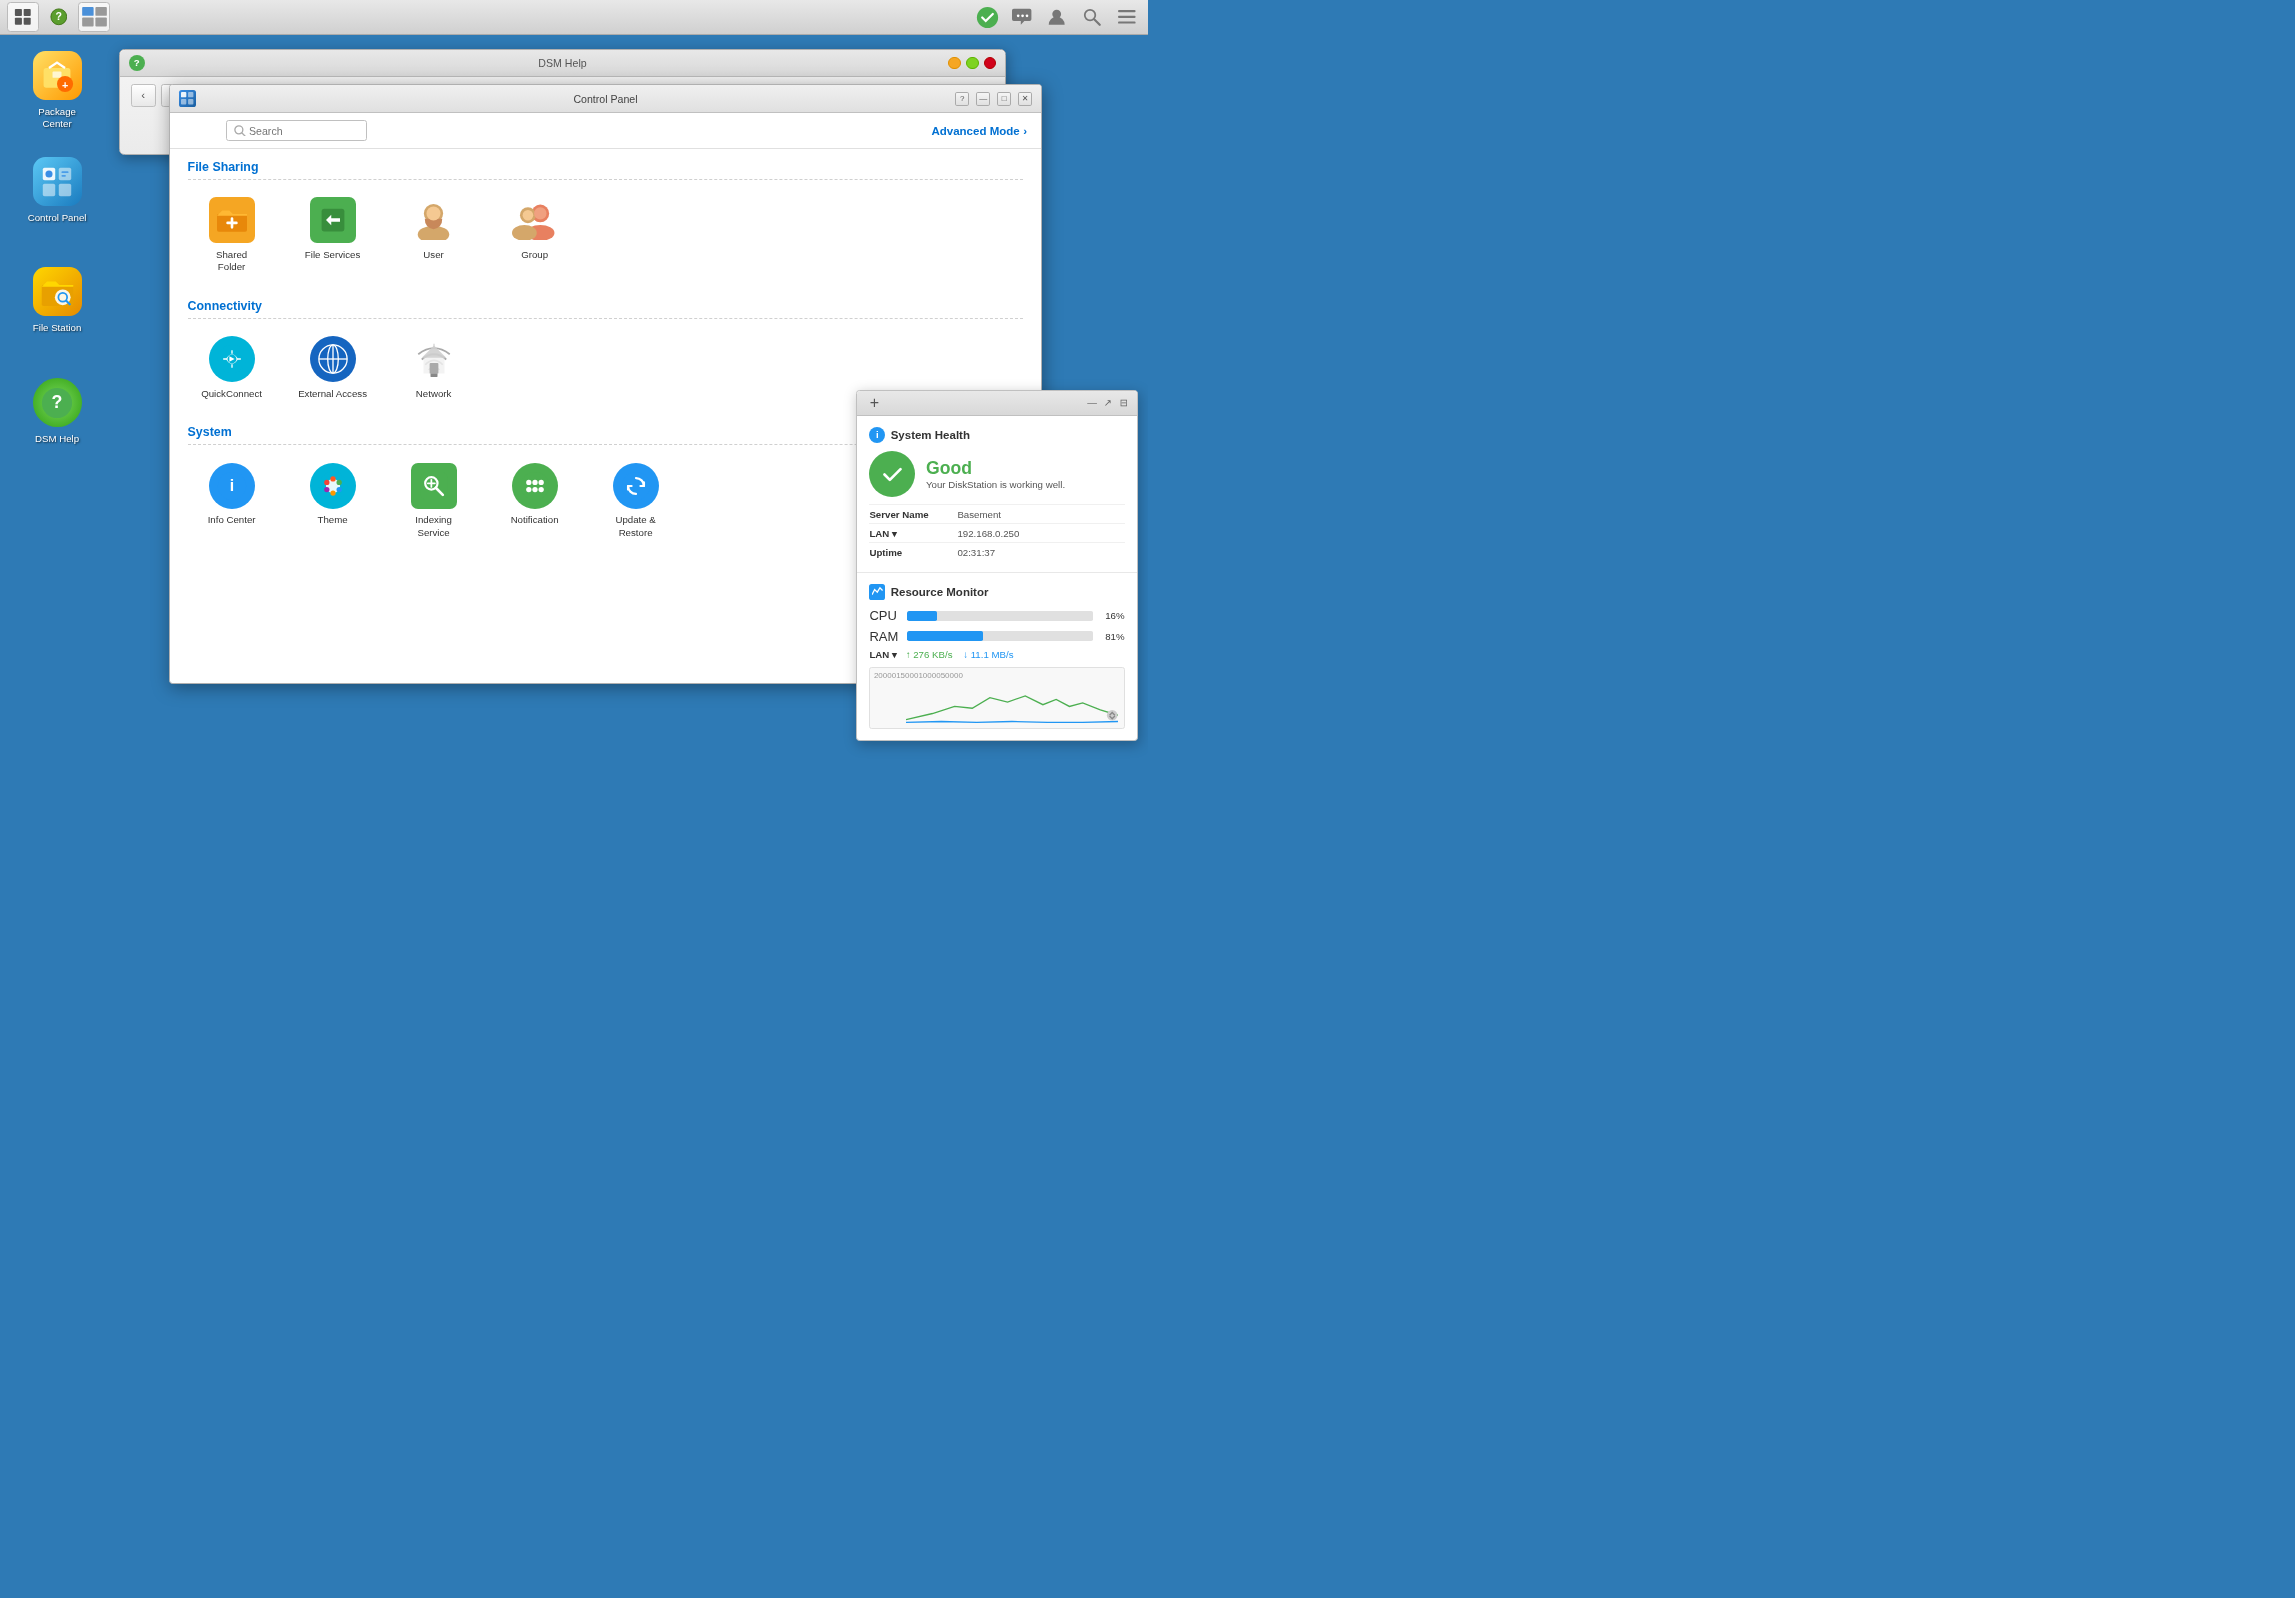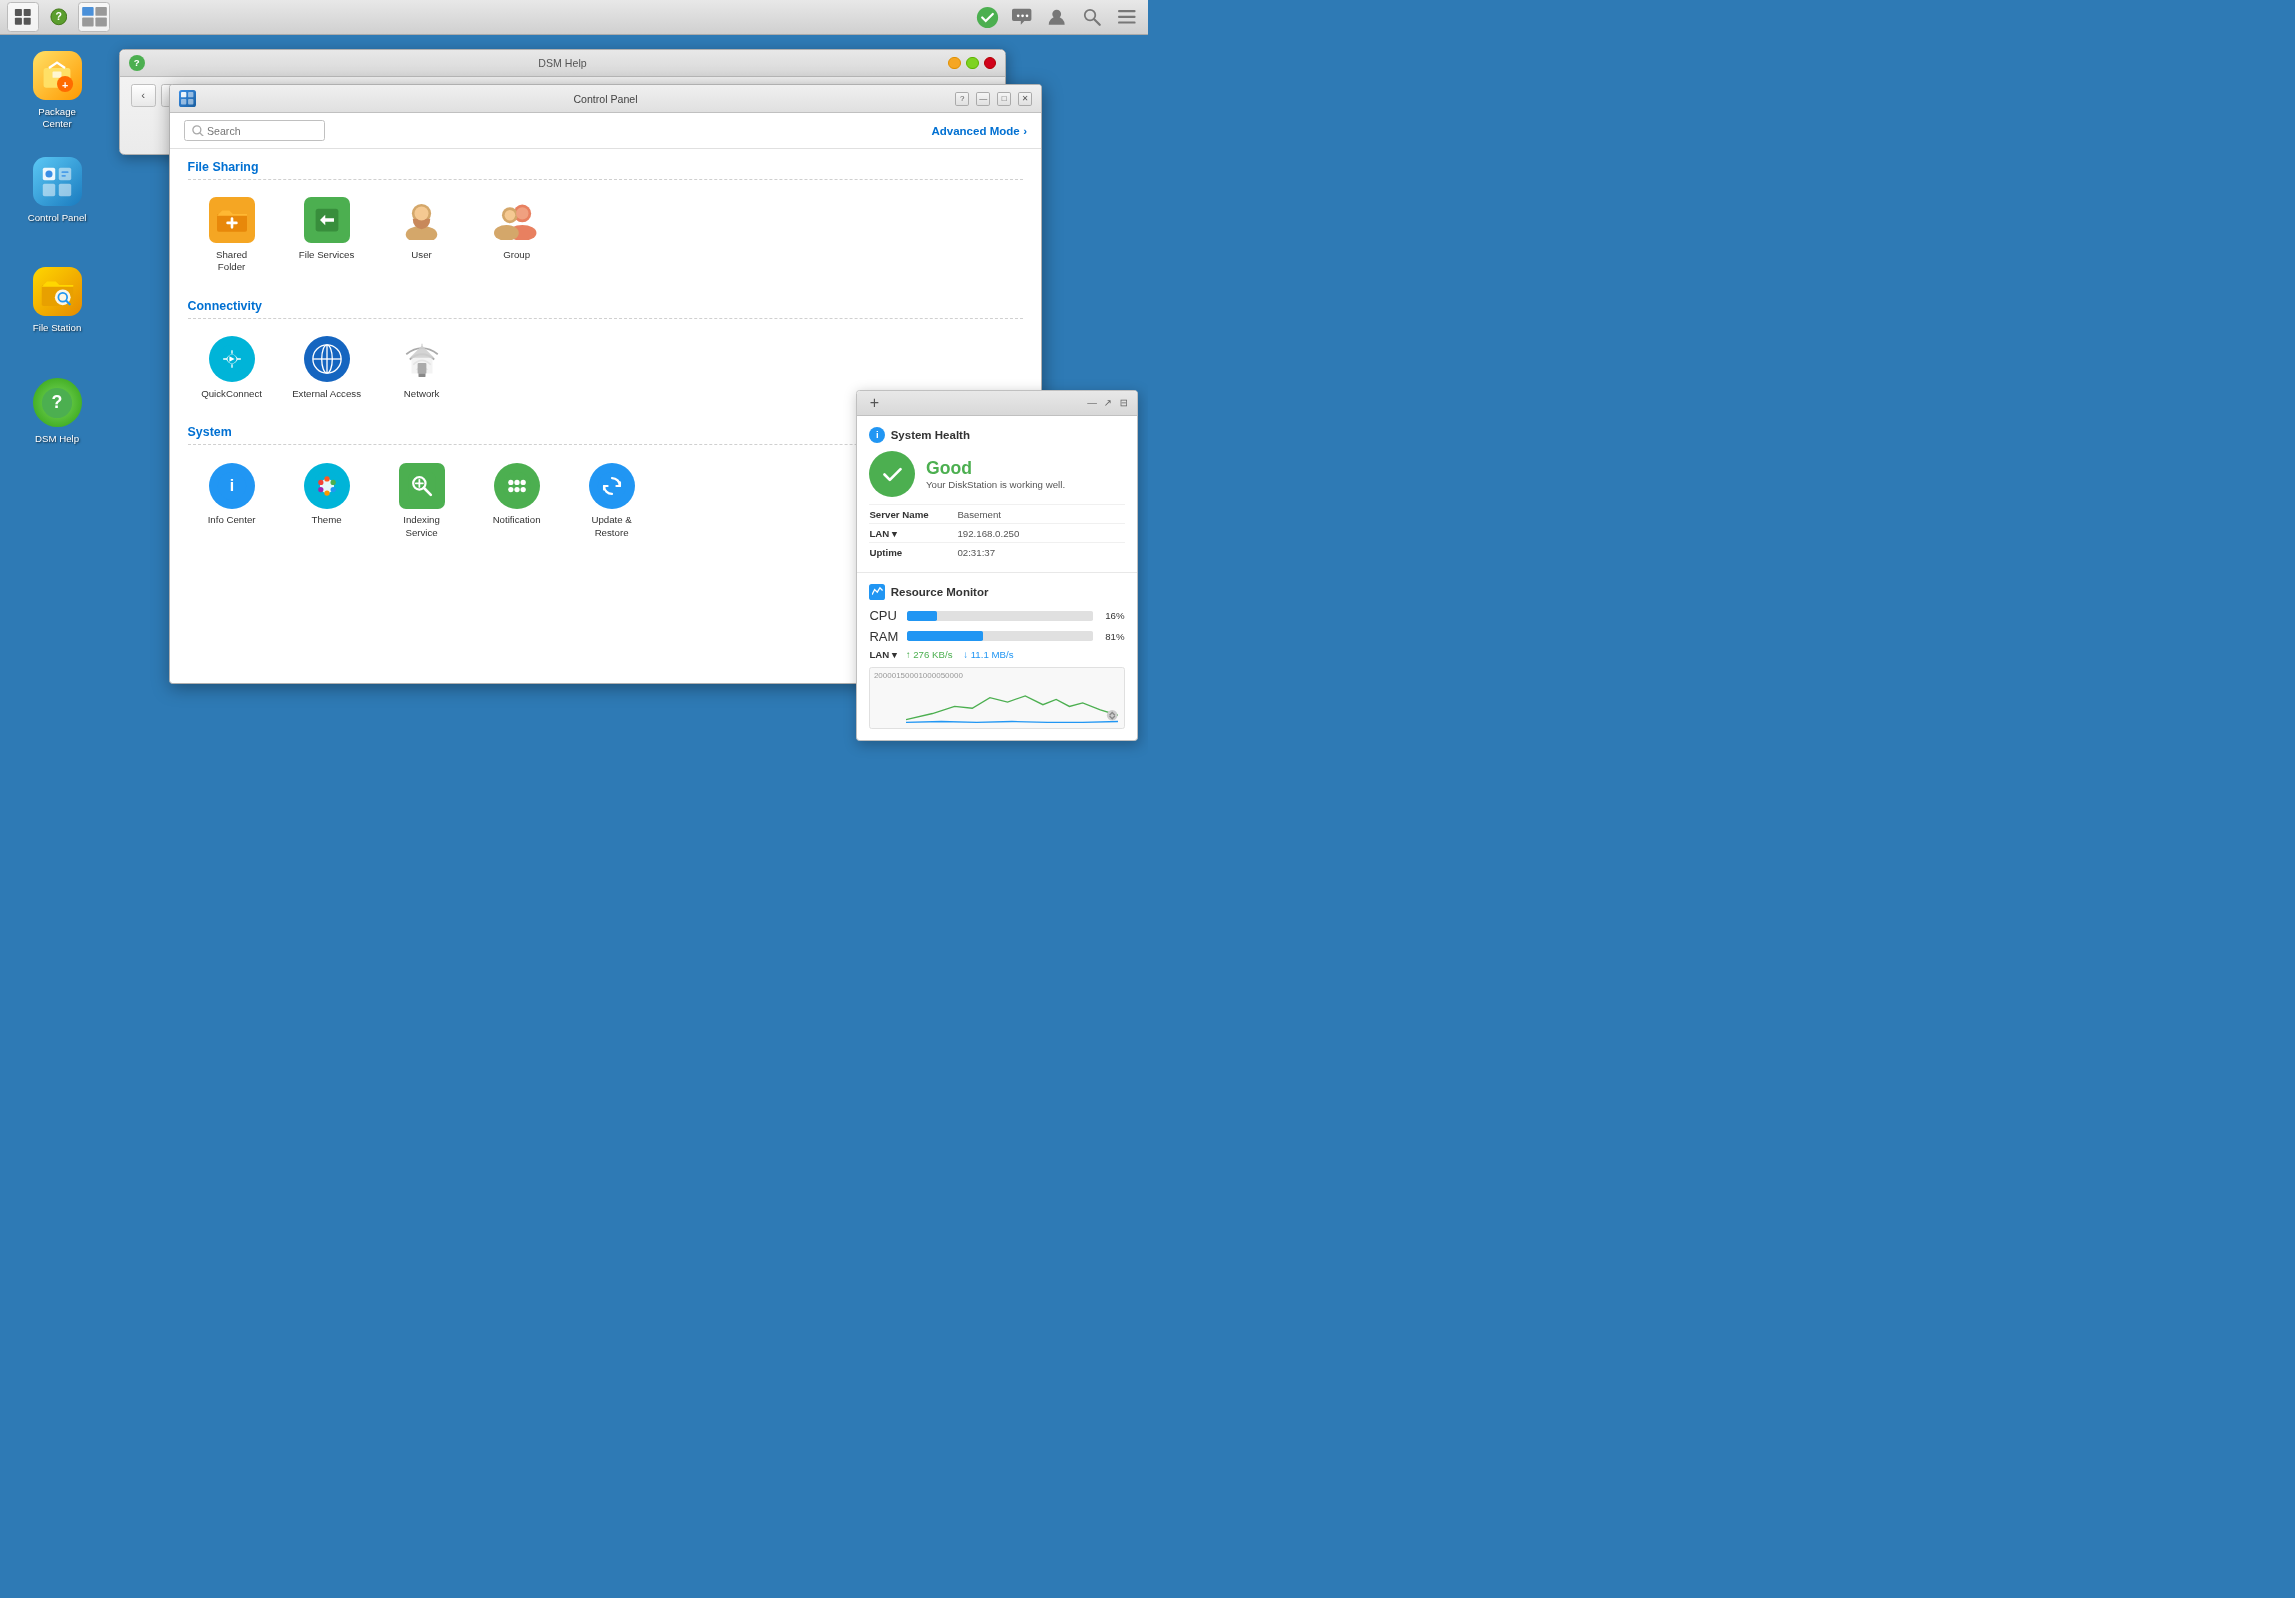--- a/index.html
+++ b/index.html
@@ -250,20 +250,21 @@
       justify-content: space-between;
     }
     .search-box {
       display: flex;
       align-items: center;
       border: 0.9px solid #c0c0c0;
       border-radius: 2.6px;
       padding: 3.5px 7px;
       background: white;
       width: 141px;
+      margin-left: 42px;
     }
     .search-box input {
       border: none;
       outline: none;
       font-size: 10.6px;
       width: 100%;
       background: transparent;
     }
     .advanced-mode-btn {
       color: #0070d2;
@@ -285,21 +286,21 @@
       font-size: 12.4px;
       font-weight: 600;
       color: #0070d2;
       margin-bottom: 10.6px;
       padding-bottom: 5.3px;
       border-bottom: 0.9px dashed #d0d0d0;
     }
     .icon-grid {
       display: flex;
       flex-wrap: wrap;
-      gap: 7px;
+      gap: 13px;
       margin-bottom: 17.6px;
     }
     .cp-icon-item {
       width: 88px;
       display: flex;
       flex-direction: column;
       align-items: center;
       padding: 7px 5.3px;
       cursor: pointer;
       border-radius: 3.5px;

